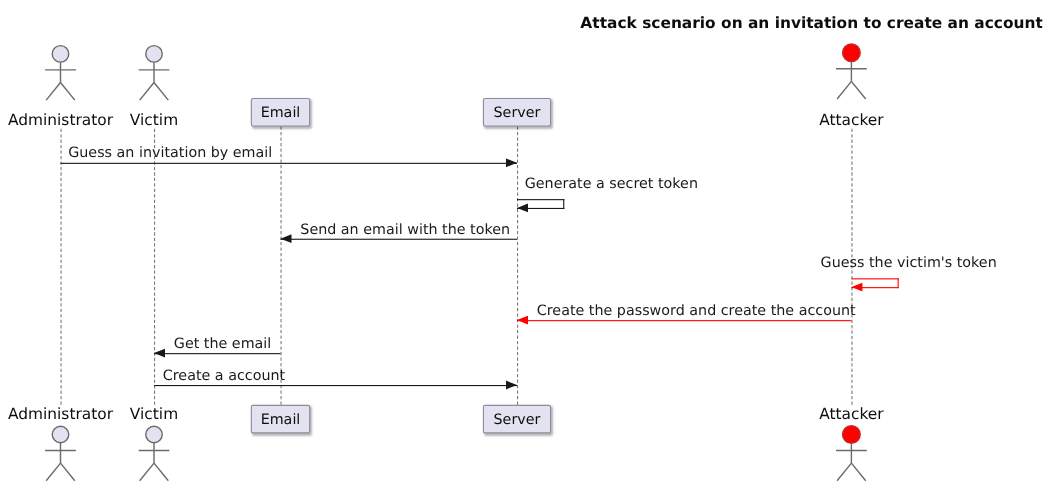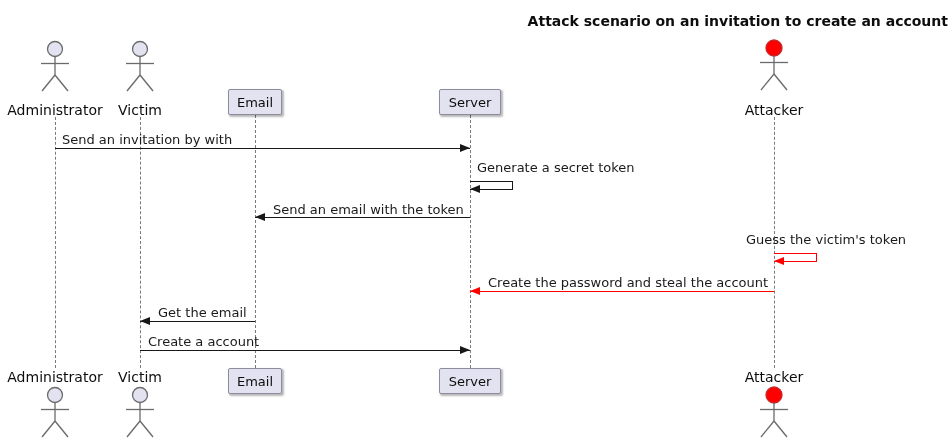--- a/index.html
+++ b/index.html
@@ -100,37 +100,37 @@
         <line x1="6" y1="23.5" x2="34" y2="23.5"></line>
       <line x1="20" y1="35" x2="7" y2="51"></line>
         <line x1="20" y1="35" x2="33" y2="51"></line>
     </g>
   </svg>
   <div class="aname" style="left:774px;top:102px;">Attacker</div>
 
   <div class="pbox" style="left:228px;top:89px;width:52px;">Email</div>
   <div class="pbox" style="left:439px;top:89px;width:60px;">Server</div>
 
-  <div class="mlabel" style="left:62px;top:132px;">Send an invitation by with</div>
+  <div class="mlabel" style="left:62px;top:132px;">Guess an invitation by email</div>
   <div class="mline" style="left:55px;top:148px;width:415px;"></div>
   <div class="ah-right" style="left:460px;top:144px;"></div>
 
   <div class="mlabel" style="left:477px;top:160px;">Generate a secret token</div>
   <div class="selfloop" style="left:470px;top:181px;"></div>
   <div class="ah-left" style="left:470px;top:185px;"></div>
 
   <div class="mlabel" style="left:273px;top:202px;">Send an email with the token</div>
   <div class="mline" style="left:255px;top:217px;width:215px;"></div>
   <div class="ah-left" style="left:255px;top:213px;"></div>
 
   <div class="mlabel" style="left:746px;top:232px;">Guess the victim's token</div>
   <div class="selfloop red" style="left:774px;top:253px;"></div>
   <div class="ah-left red" style="left:774px;top:257px;"></div>
 
-  <div class="mlabel" style="left:488px;top:275px;">Create the password and steal the account</div>
+  <div class="mlabel" style="left:488px;top:275px;">Create the password and create the account</div>
   <div class="mline red" style="left:470px;top:291px;width:304px;"></div>
   <div class="ah-left red" style="left:470px;top:287px;"></div>
 
   <div class="mlabel" style="left:158px;top:305px;">Get the email</div>
   <div class="mline" style="left:140px;top:321px;width:115px;"></div>
   <div class="ah-left" style="left:140px;top:317px;"></div>
 
   <div class="mlabel" style="left:148px;top:334px;">Create a account</div>
   <div class="mline" style="left:140px;top:350px;width:330px;"></div>
   <div class="ah-right" style="left:460px;top:346px;"></div>

